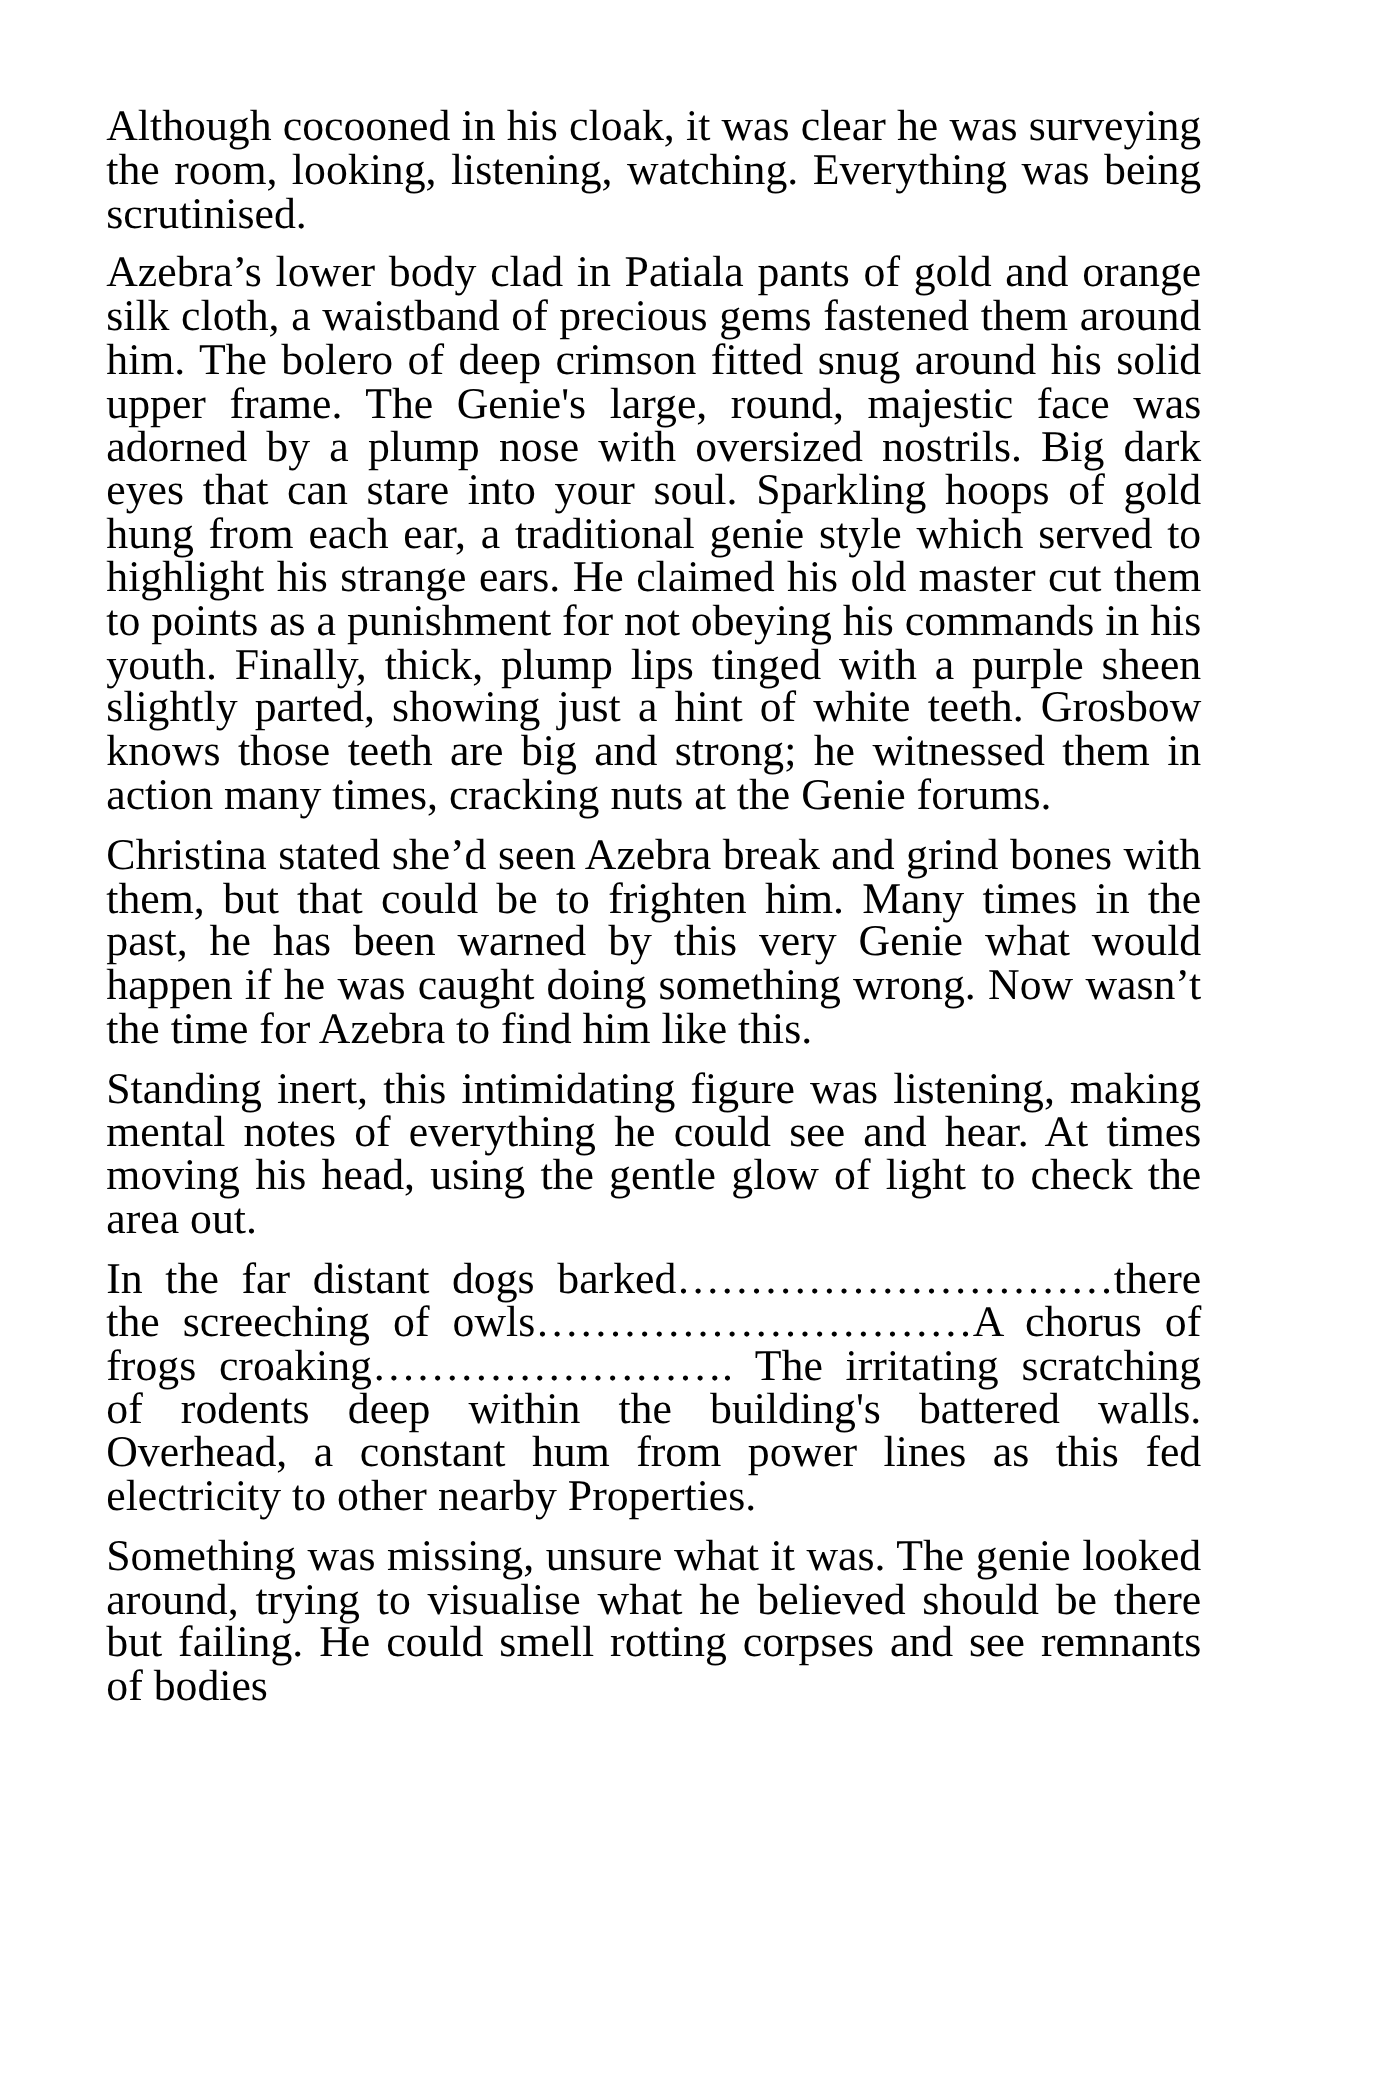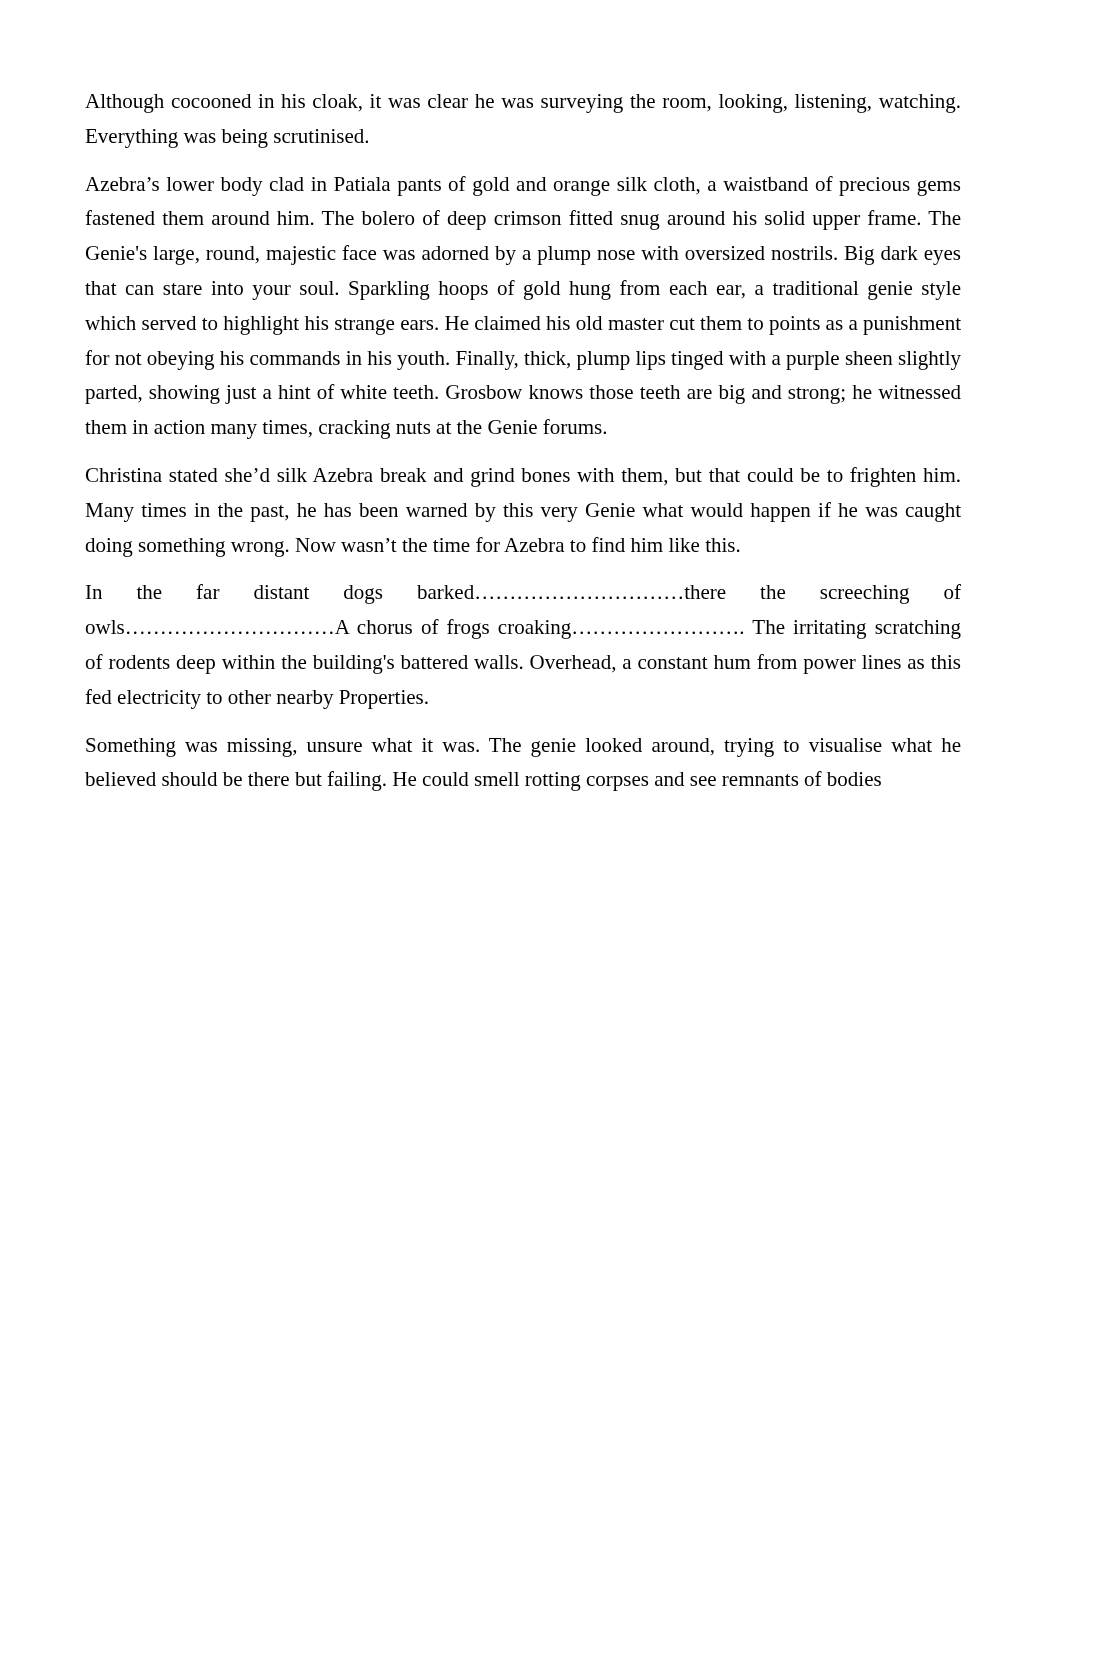--- a/index.html
+++ b/index.html
@@ -20,38 +20,39 @@
   }
   .text-block {
     position: absolute;
     left: 85px;
     top: 84px;
     width: 876px;
   }
   p.para {
     margin: 0 0 13px 0;
     padding: 0;
-    font-size: 21px;
+    font-size: 35px;
     line-height: 34.8px;
     color: #000000;
     text-align: justify;
     text-justify: inter-word;
     -webkit-hyphens: none;
     hyphens: none;
     word-spacing: 0px;
     letter-spacing: 0px;
   }
   p.para:last-child {
     margin-bottom: 0;
   }
 </style>
 </head>
 <body>
 
 <div class="page">
   <div class="text-block">
     <p class="para">Although cocooned in his cloak, it was clear he was surveying the room, looking, listening, watching. Everything was being scrutinised.</p>
     <p class="para">Azebra’s lower body clad in Patiala pants of gold and orange silk cloth, a waistband of precious gems fastened them around him. The bolero of deep crimson fitted snug around his solid upper frame. The Genie's large, round, majestic face was adorned by a plump nose with oversized nostrils. Big dark eyes that can stare into your soul. Sparkling hoops of gold hung from each ear, a traditional genie style which served to highlight his strange ears. He claimed his old master cut them to points as a punishment for not obeying his commands in his youth. Finally, thick, plump lips tinged with a purple sheen slightly parted, showing just a hint of white teeth. Grosbow knows those teeth are big and strong; he witnessed them in action many times, cracking nuts at the Genie forums.</p>
-    <p class="para">Christina stated she’d silk Azebra break and grind bones with them, but that could be to frighten him. Many times in the past, he has been warned by this very Genie what would happen if he was caught doing something wrong. Now wasn’t the time for Azebra to find him like this.</p>
+    <p class="para">Christina stated she’d seen Azebra break and grind bones with them, but that could be to frighten him. Many times in the past, he has been warned by this very Genie what would happen if he was caught doing something wrong. Now wasn’t the time for Azebra to find him like this.</p>
+    <p class="para">Standing inert, this intimidating figure was listening, making mental notes of everything he could see and hear. At times moving his head, using the gentle glow of light to check the area out.</p>
     <p class="para">In the far distant dogs barked…………………………there the screeching of owls…………………………A chorus of frogs croaking……………………. The irritating scratching of rodents deep within the building's battered walls. Overhead, a constant hum from power lines as this fed electricity to other nearby Properties.</p>
     <p class="para">Something was missing, unsure what it was. The genie looked around, trying to visualise what he believed should be there but failing. He could smell rotting corpses and see remnants of bodies</p>
   </div>
 </div>
 
 </body></html>

